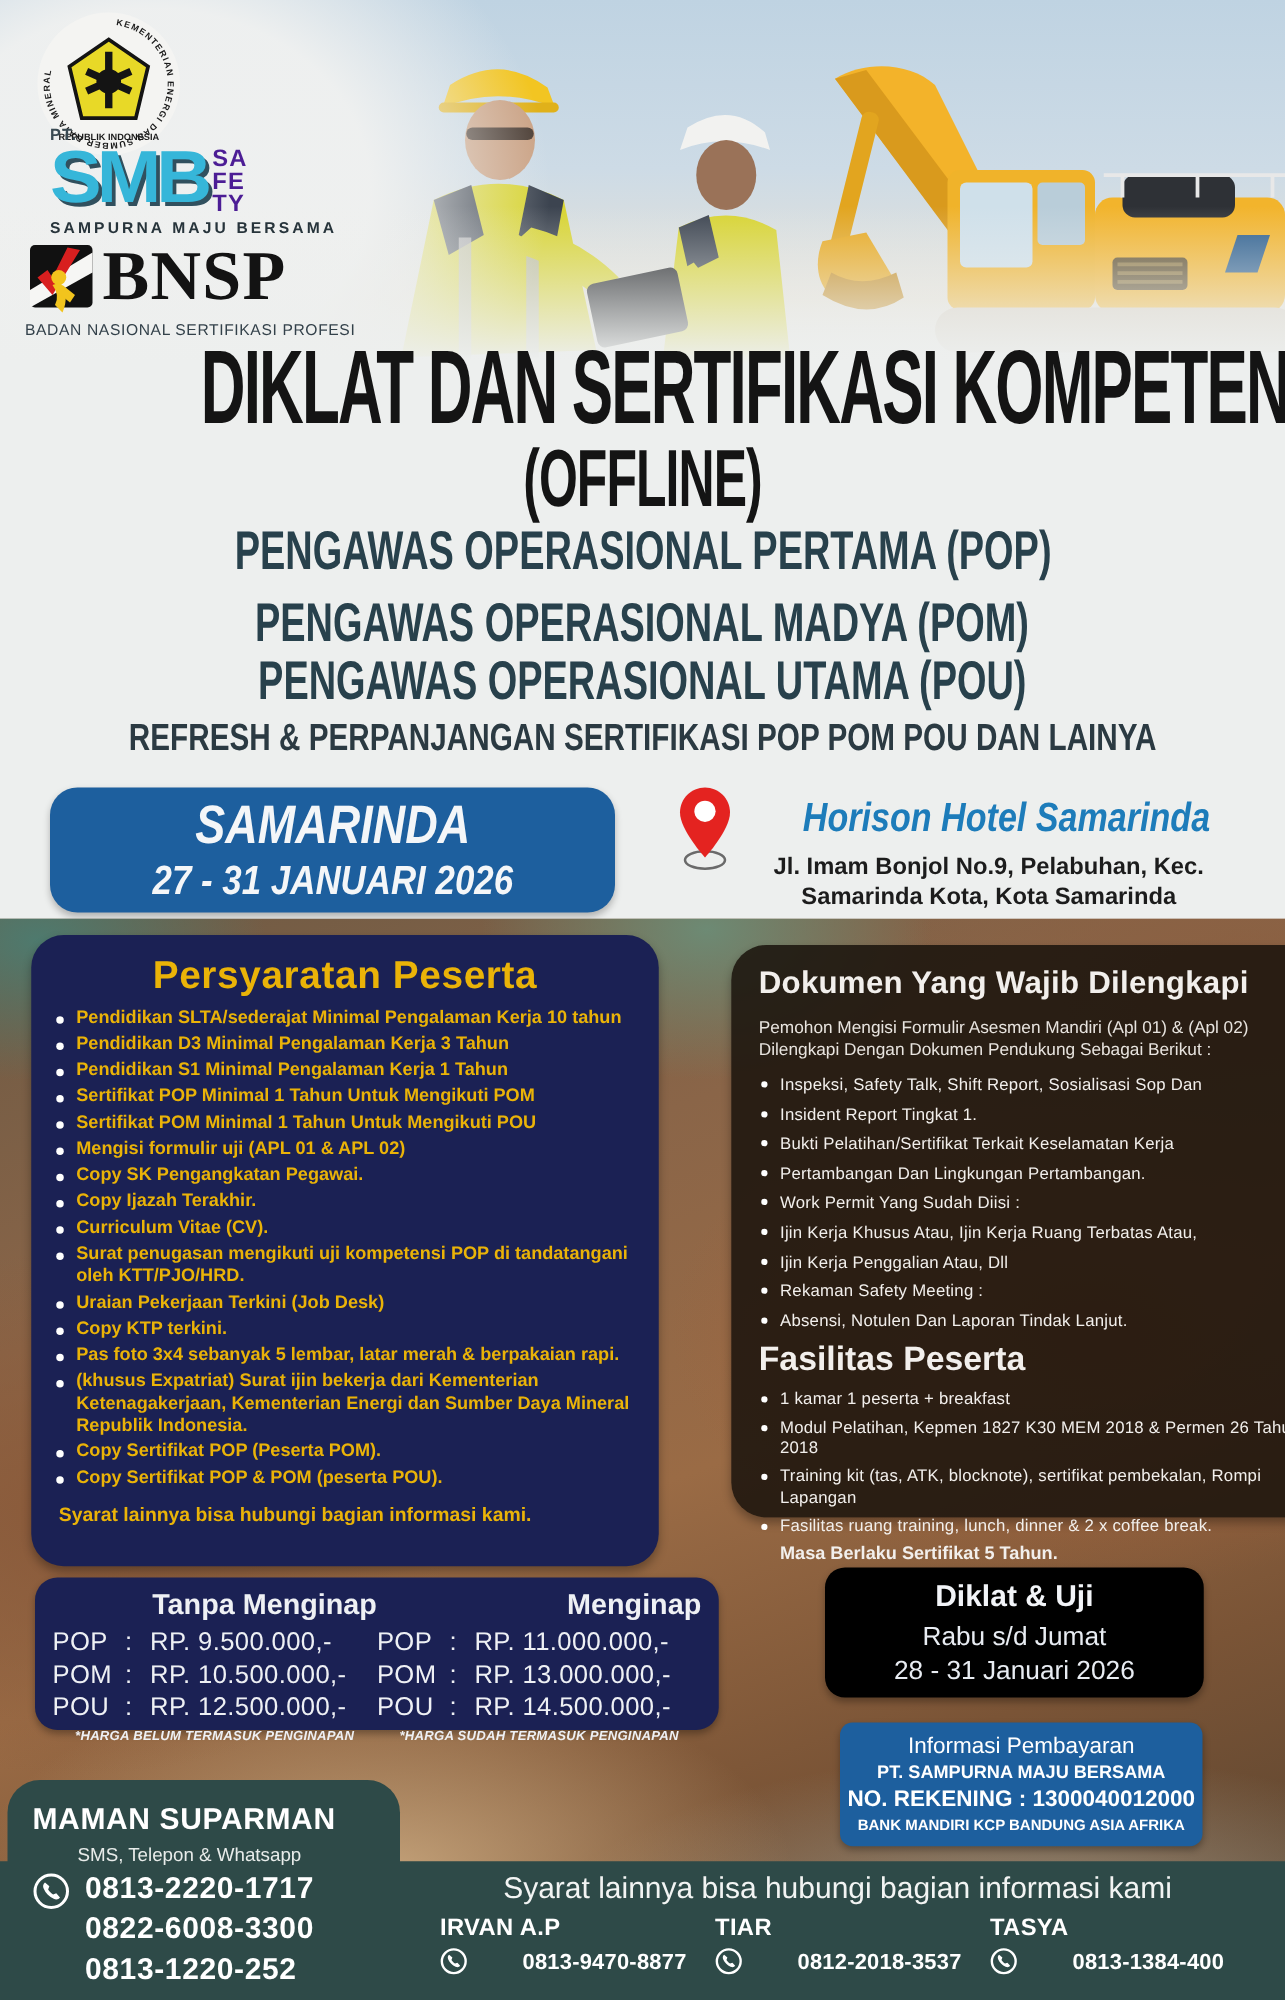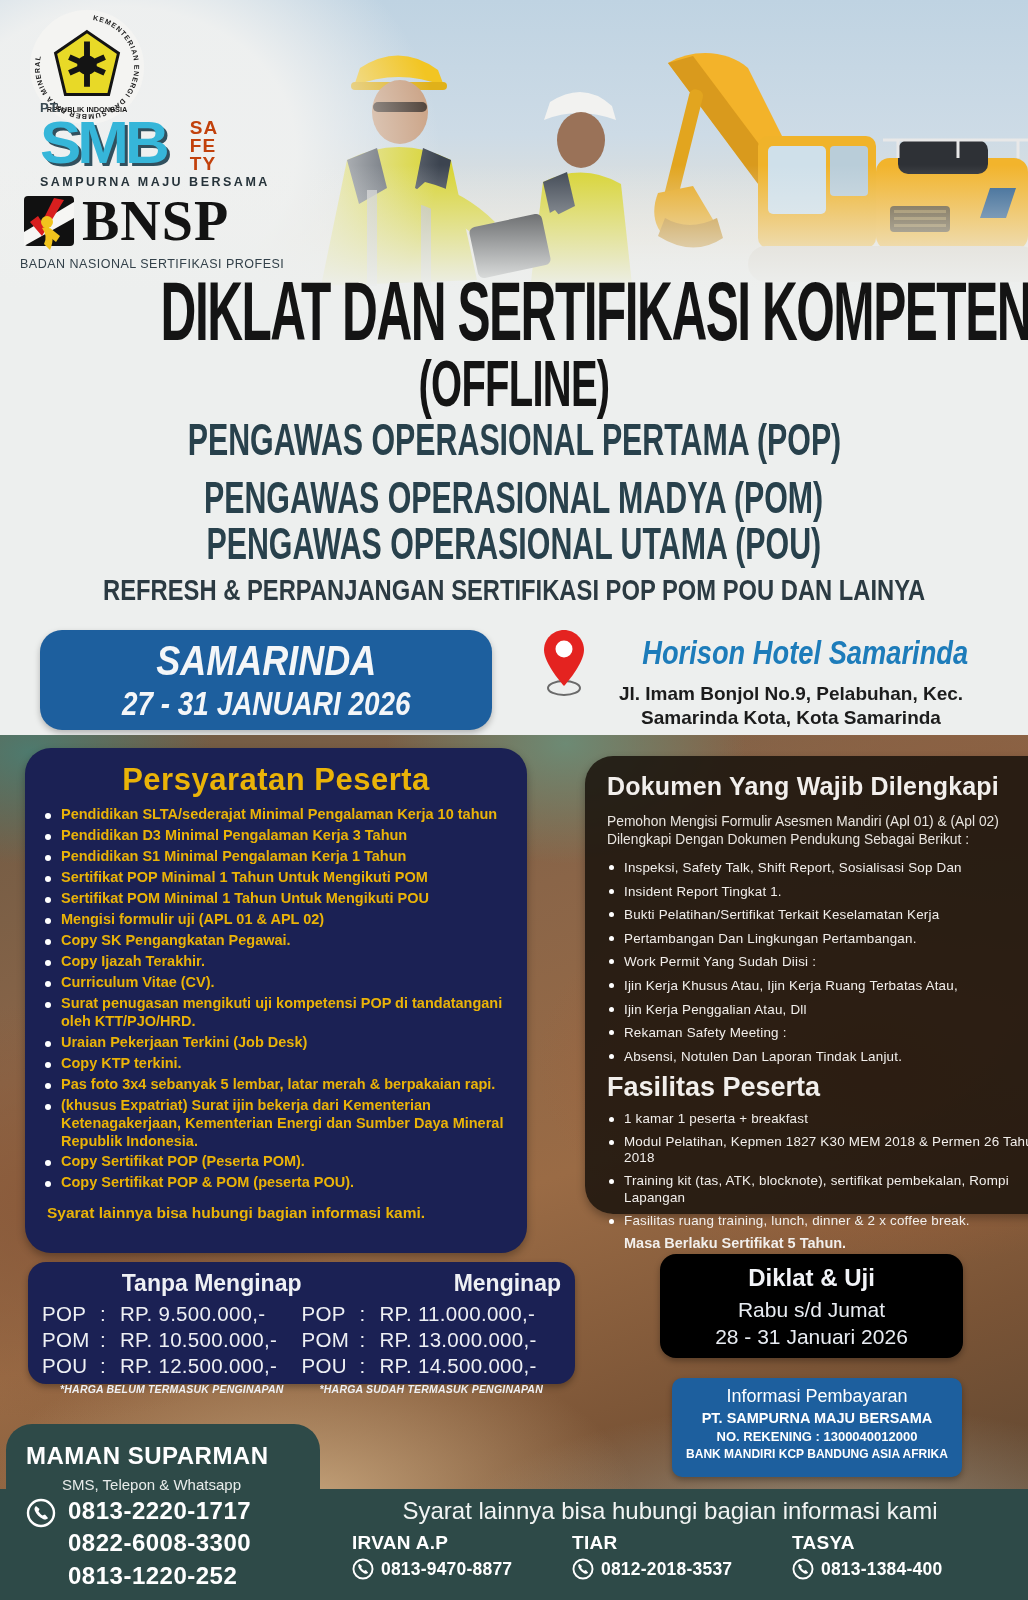--- a/index.html
+++ b/index.html
@@ -15,21 +15,21 @@
     background:linear-gradient(180deg, rgba(237,239,238,0) 55%, rgba(237,239,238,.65) 82%, #edefee 97%),
                radial-gradient(ellipse 320px 260px at 120px 150px, rgba(240,241,240,.95) 55%, rgba(240,241,240,0) 100%); }
 
   
   .logo-ministry{ position:absolute; left:28px; top:8px; width:118px; height:118px; }
   .logo-smb{ position:absolute; left:40px; top:100px; width:230px; }
   .smb-pt{ font-weight:700; font-size:13px; color:#3a4a52; letter-spacing:1px; }
   .smb-row{ display:flex; align-items:flex-start; }
   .smb-mark{ font-weight:900; font-size:62px; line-height:.9; color:#36b6d9;
     text-shadow:3px 3px 0 #31505e; letter-spacing:-4px; transform:scaleY(.95); }
-  .smb-safety{ margin-left:24px; margin-top:4px; font-weight:900; font-size:19px; line-height:.95; color:#c2410c; letter-spacing:1px; }
+  .smb-safety{ margin-left:4px; margin-top:4px; font-weight:900; font-size:19px; line-height:.95; color:#4c1d95; letter-spacing:1px; }
   .smb-name{ margin-top:2px; font-weight:700; font-size:12.5px; color:#27343b; letter-spacing:2.5px; }
   .logo-bnsp{ position:absolute; left:20px; top:188px; display:flex; flex-direction:column; }
   .bnsp-row{ display:flex; align-items:center; }
   .bnsp-text{ font-family:"Liberation Serif", serif; font-weight:700; font-size:56px; line-height:.9; color:#131313; letter-spacing:1px; }
   .bnsp-caption{ font-size:12.5px; font-weight:400; color:#33414a; letter-spacing:.5px; margin-top:3px; }
 
   
   .title-wrap{ position:absolute; left:0; width:1028px; text-align:center; white-space:nowrap; }
   .cond{ display:inline-block; transform-origin:center; }
   .t1{ top:272px; } .t1 .cond{ font-weight:900; font-size:67px; color:#141414; letter-spacing:-2px; transform:scale(.74,1.25); }
@@ -97,38 +97,38 @@
 
   
   .sched{ position:absolute; left:660px; top:1254px; width:303px; height:104px; background:#000000;
     border-radius:16px; color:#f2f4f8; text-align:center; padding-top:10px; box-shadow:0 3px 6px rgba(0,0,0,.3); }
   .sched h3{ font-size:24px; font-weight:700; margin-bottom:4px; }
   .sched .line{ font-weight:400; font-size:21px; line-height:1.3; color:#e8ecf2; }
   .pay{ position:absolute; left:672px; top:1378px; width:290px; height:99px; background:#1d5f9e;
     border-radius:10px; color:#fff; text-align:center; padding-top:8px; box-shadow:0 3px 6px rgba(0,0,0,.3); }
   .pay .p1{ font-weight:400; font-size:18px; margin-bottom:3px; }
   .pay .p2{ font-weight:700; font-size:14.5px; margin-bottom:3px; }
-  .pay .p3{ font-weight:700; font-size:13px; margin-bottom:3px; }
+  .pay .p3{ font-weight:700; font-size:18px; margin-bottom:3px; }
   .pay .p4{ font-weight:700; font-size:12px; }
 
   
   .band{ position:absolute; left:0; top:1489px; width:1028px; height:111px; background:#2e4a48; }
   .contact-box{ position:absolute; left:6px; top:1424px; width:314px; height:176px; background:#2e4a48;
     border-radius:26px 26px 0 0; color:#fff; padding:18px 14px 0 20px; }
   .contact-name{ font-weight:700; font-size:24px; letter-spacing:.5px; }
   .contact-channel{ font-weight:400; font-size:15px; margin:6px 0 2px 36px; color:#e8ecea; }
   .contact-phones{ display:flex; }
   .phone-icon{ width:30px; height:30px; flex:0 0 30px; margin-top:3px; }
   .phone-list{ margin-left:12px; font-weight:700; font-size:24px; line-height:1.35; letter-spacing:.5px; }
   .band-note{ position:absolute; left:340px; top:1497px; width:660px; text-align:center;
     font-weight:400; font-size:24px; color:#f2f4f3; }
   .band-contacts{ position:absolute; left:352px; top:1532px; width:660px; display:flex; }
   .bc{ flex:1; color:#fff; }
   .bc .bc-name{ font-weight:700; font-size:19px; margin-bottom:4px; letter-spacing:.3px; }
-  .bc .bc-phone{ display:flex; align-items:center; font-weight:700; font-size:17.5px; letter-spacing:.2px; }
+  .bc .bc-phone{ display:flex; align-items:center; font-weight:700; font-size:17.5px; letter-spacing:.2px;gap:37px; }
   .bc .bc-phone svg{ width:22px; height:22px; margin-right:7px; flex:0 0 22px; }
 </style>
 </head>
 <body>
 
 <div id="poster">
 
   <div class="hero">
 
     <svg style="left:598px; top:28px;" width="430" height="260" viewBox="0 0 430 260">

